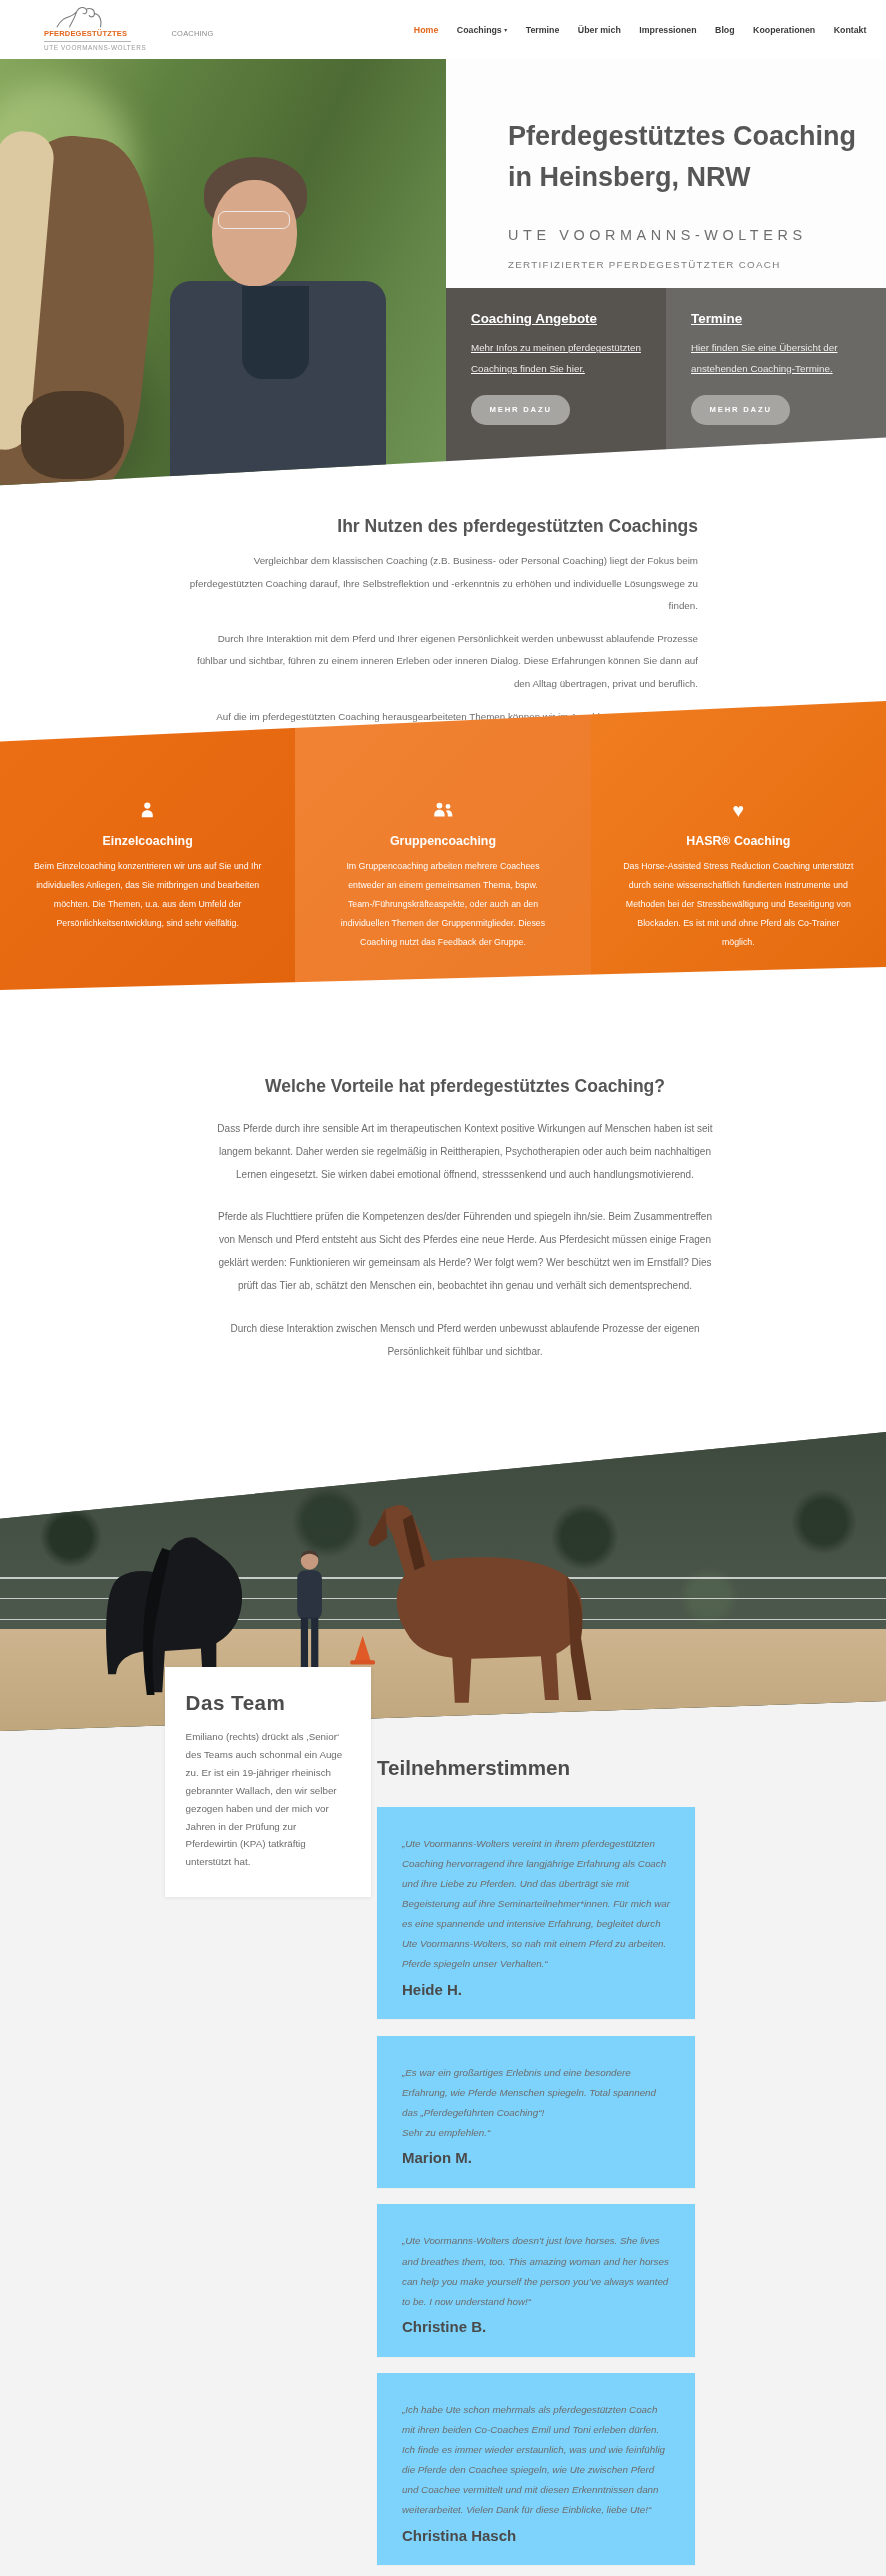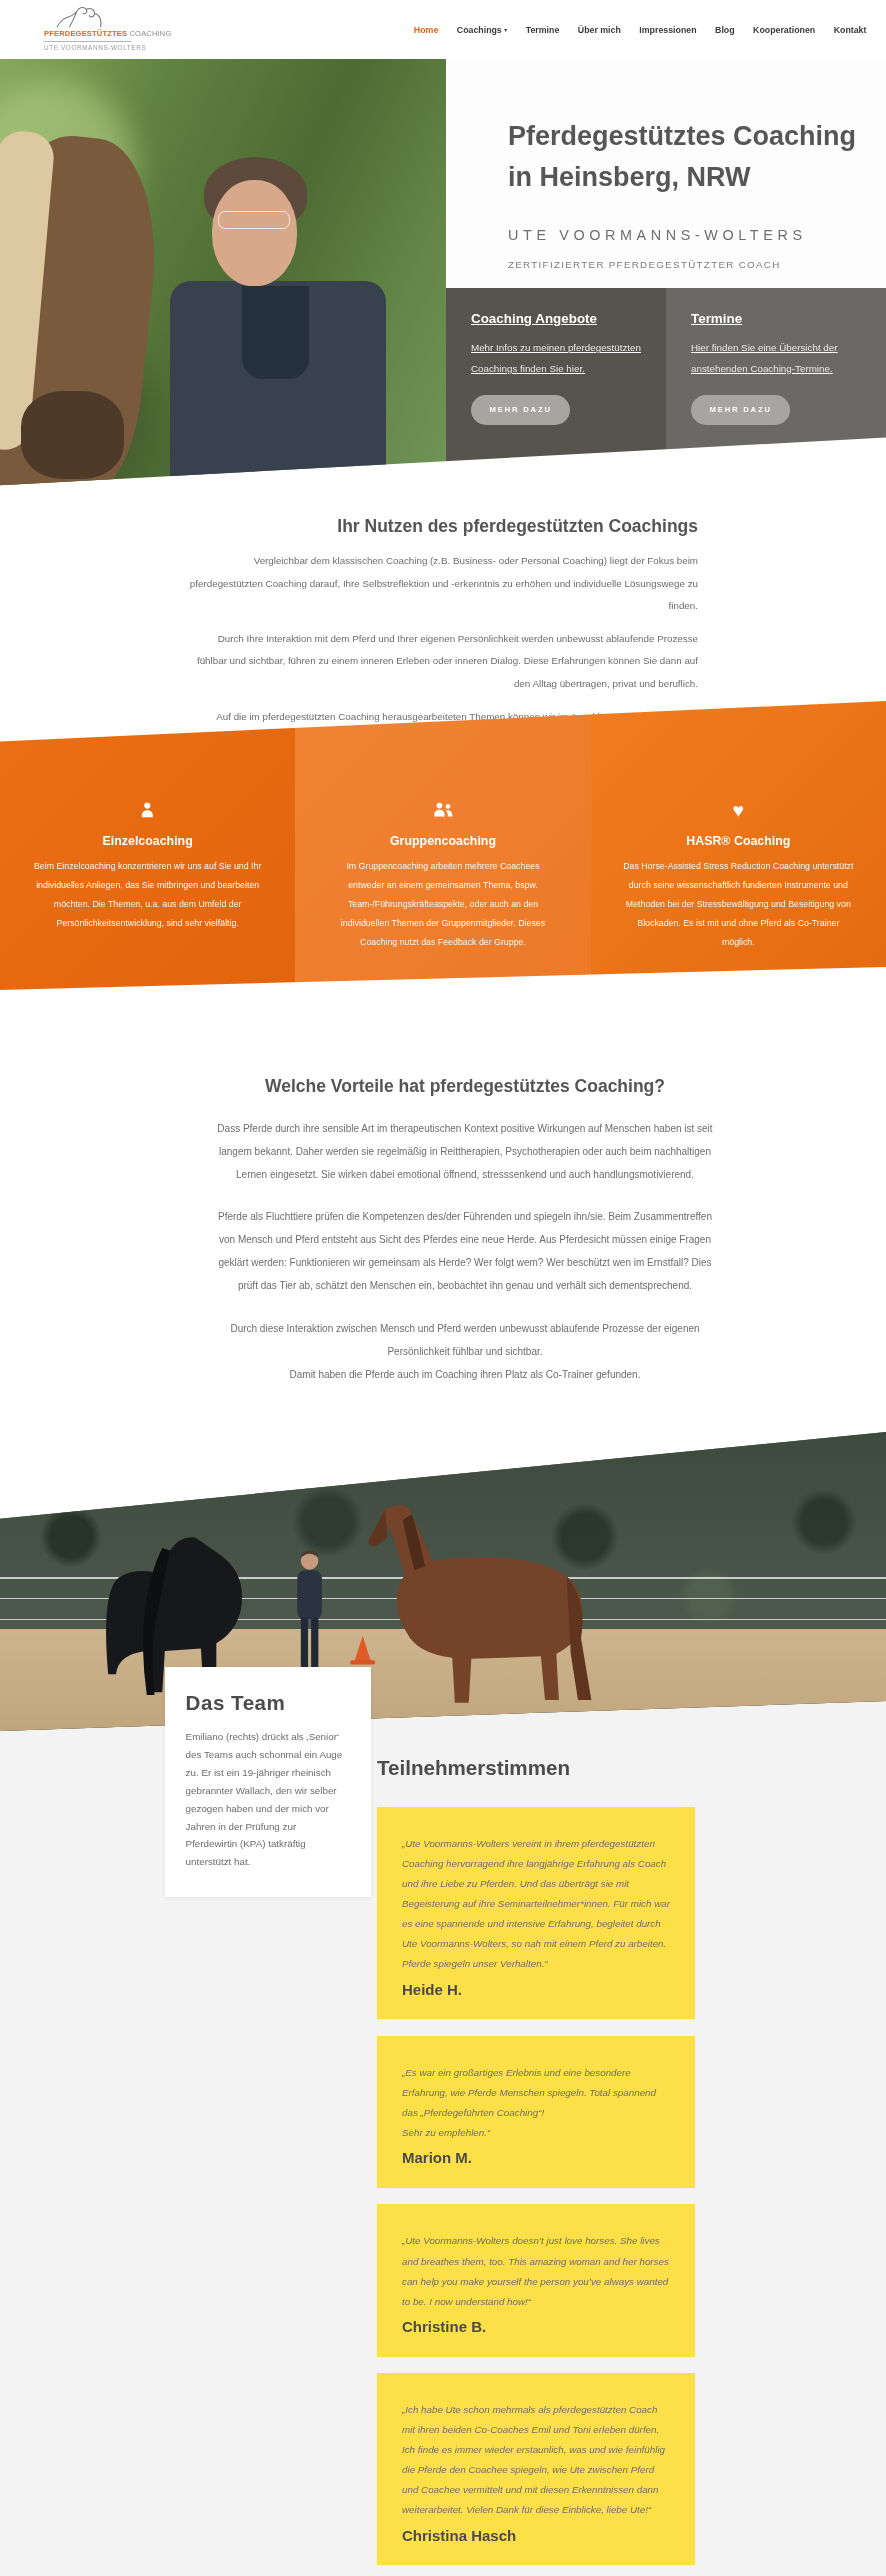--- a/index.html
+++ b/index.html
@@ -6,21 +6,21 @@
   html,body { background:#fff; }
   body { font-family:"Liberation Sans","DejaVu Sans",sans-serif; color:#666; }
   #page { position:relative; width:886px; height:3267px; margin:0 auto; background:#fff; overflow:hidden; }
 
   
   .header { position:absolute; top:0; left:0; width:100%; height:59px; background:#fff; z-index:20; }
   .logo { position:absolute; left:44px; top:4.1px; width:98px; text-align:left; }
   .logo svg { display:block; margin-left:10.3px; }
   .logo-line1 { font-size:7.5px; font-weight:700; letter-spacing:0.2px; white-space:nowrap; }
   .logo-line1 .lg-orange { color:#e2651c; }
-  .logo-line1 .lg-gray { color:#8a8a8a; font-weight:400; }
+  .logo-line1 .lg-gray { color:#8a8a8a; font-weight:400;padding-left:42px; }
   .logo-rule { width:87px; height:0.5px; background:#b5b5b5; margin:2.6px 0 2.6px 0; }
   .logo-sub { font-size:6.4px; color:#9a9a9a; letter-spacing:0.6px; white-space:nowrap; }
   .nav { position:absolute; right:19.6px; top:0; height:59px; display:flex; align-items:center; gap:18.5px; }
   .nav a { text-decoration:none; font-size:8.8px; color:#3b3b3b; font-weight:700; white-space:nowrap; }
   .nav a.active { color:#e2651c; }
   .nav .chev { font-size:5.7px; color:#3b3b3b; margin-left:2.6px; vertical-align:0.5px; }
 
   
   .hero { position:absolute; top:59px; left:0; width:100%; height:435px;
           clip-path:polygon(0 0,100% 0,100% 87%,0 98%); background:#fbfbfb; }
@@ -109,21 +109,21 @@
 
   
   .team-card { position:absolute; left:165px; top:1667px; width:206px; background:#fff; z-index:3;
                padding:24px 20.6px 26px 20.6px; box-shadow:0 1px 4.1px rgba(0,0,0,.07); }
   .team-card h2 { font-size:20.6px; font-weight:700; color:#4c4c4c; letter-spacing:0.5px; }
   .team-card p { margin-top:13.4px; font-size:9.8px; line-height:1.82; color:#6c6c6c; }
 
   
   .testis { position:absolute; left:377px; top:1756px; width:318px; z-index:2; }
   .testis h2 { font-size:20.6px; font-weight:700; color:#4c4c4c; }
-  .tcard { background:#fde047; margin-top:16.5px; padding:27px 25px 21.6px 25px; box-shadow:0 0.5px 1.5px rgba(0,0,0,.06); }
+  .tcard { background:#7dd3fc; margin-top:16.5px; padding:27px 25px 21.6px 25px; box-shadow:0 0.5px 1.5px rgba(0,0,0,.06); }
   .tcard:first-of-type { margin-top:27px; }
   .tquote { font-size:9.8px; line-height:2.05; font-style:italic; color:#6d6d6d; white-space:pre-line; }
   .tauthor { margin-top:6.2px; font-size:15px; font-weight:700; color:#4a4a4a; }
 </style>
 </head>
 <body>
 
 <div id="page">
 
   <header class="header">
@@ -235,21 +235,20 @@
       <p>Das Horse-Assisted Stress Reduction Coaching unterstützt durch seine wissenschaftlich fundierten Instrumente und Methoden bei der Stressbewältigung und Beseitigung von Blockaden. Es ist mit und ohne Pferd als Co-Trainer möglich.</p>
     </div>
   </section>
 
   <section class="vorteile">
     <div class="vorteile-inner">
       <h2 class="h-section">Welche Vorteile hat pferdegestütztes Coaching?</h2>
       <p>Dass Pferde durch ihre sensible Art im therapeutischen Kontext positive Wirkungen auf Menschen haben ist seit langem bekannt. Daher werden sie regelmäßig in Reittherapien, Psychotherapien oder auch beim nachhaltigen Lernen eingesetzt. Sie wirken dabei emotional öffnend, stresssenkend und auch handlungsmotivierend.</p>
       <p>Pferde als Fluchttiere prüfen die Kompetenzen des/der Führenden und spiegeln ihn/sie. Beim Zusammentreffen von Mensch und Pferd entsteht aus Sicht des Pferdes eine neue Herde. Aus Pferdesicht müssen einige Fragen geklärt werden: Funktionieren wir gemeinsam als Herde? Wer folgt wem? Wer beschützt wen im Ernstfall? Dies prüft das Tier ab, schätzt den Menschen ein, beobachtet ihn genau und verhält sich dementsprechend.</p>
       <p class="tight">Durch diese Interaktion zwischen Mensch und Pferd werden unbewusst ablaufende Prozesse der eigenen Persönlichkeit fühlbar und sichtbar.</p>
-      <p class="last">Damit haben die Pferde auch im Coaching ihren Platz als Co-Trainer gefunden.</p>
     </div>
   </section>
 
   <div class="graybg"></div>
 
   <section class="arena">
     <div class="trees"></div>
     <div class="sand"></div>
     <div class="wire" style="bottom:37%"></div>
     <div class="wire" style="bottom:44%"></div>

